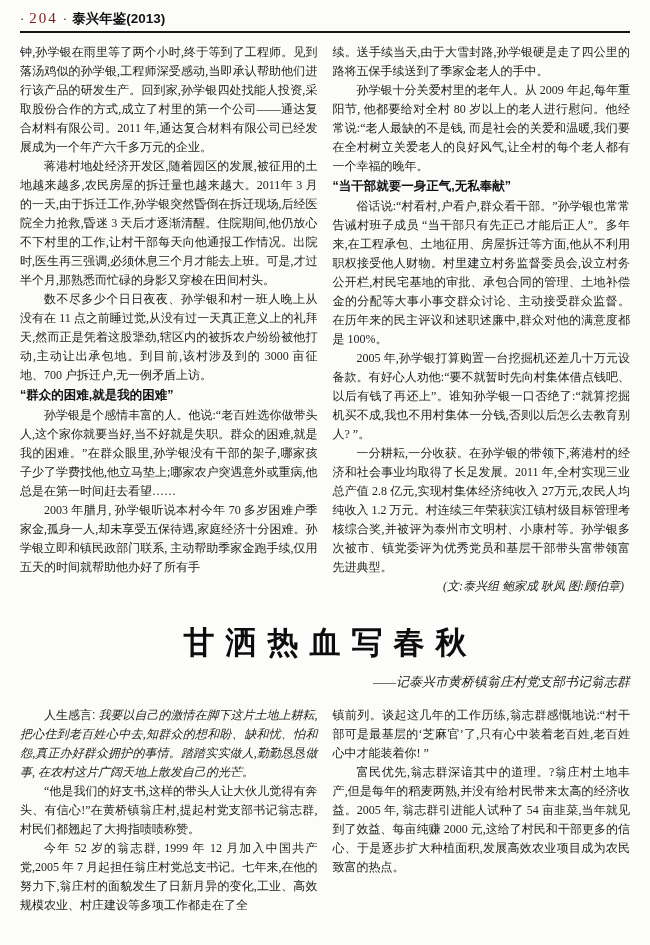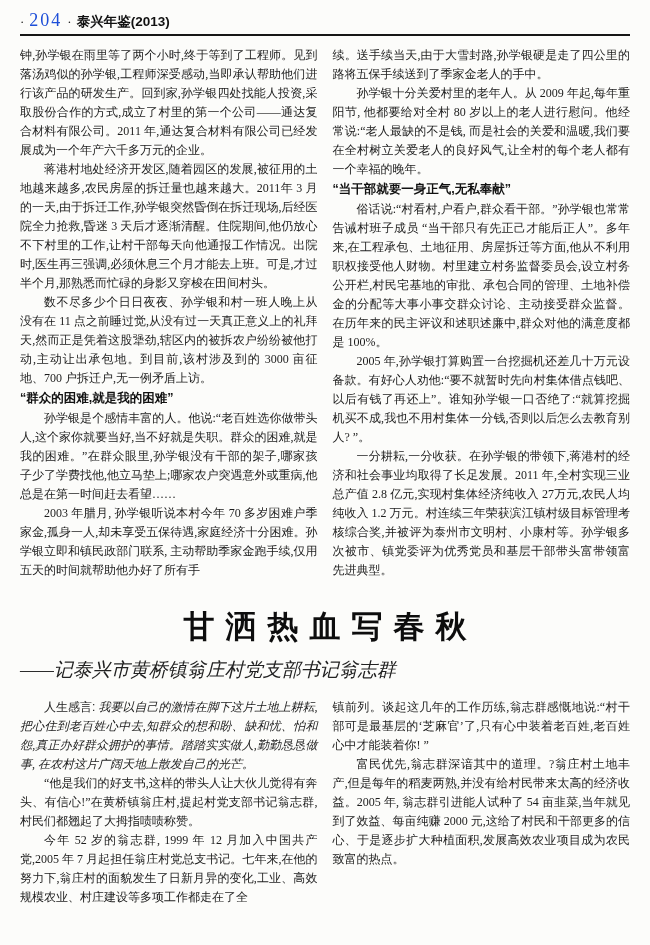--- a/index.html
+++ b/index.html
@@ -9,21 +9,21 @@
     margin:0 auto;
     background:#fcfcfa;
     box-sizing:border-box;
     padding:8px 20px 0 20px;
     overflow:hidden;
     font-family:"Liberation Serif","DejaVu Serif",serif;
     color:#1c1c1c;
   }
   .header-row{display:flex;align-items:baseline;gap:5px;font-size:13px;padding-top:2px;}
   .dot{font-size:13px;color:#222;}
-  .page-num{font-size:18px;letter-spacing:2px;color:#1d4ed8;}
+  .page-num{font-size:15px;letter-spacing:2px;color:#7f1d1d;}
   .book-title{font-weight:700;font-family:"Liberation Sans","DejaVu Sans",sans-serif;font-size:13.5px;color:#111;}
   .header-rule{border-bottom:2.5px solid #161616;margin-top:3px;margin-bottom:10px;}
 
   .cols{display:flex;gap:15px;}
   .col{width:298px;font-size:12px;line-height:19px;text-align:justify;}
   .col p{margin:0;text-indent:2em;}
   .col p.cont{text-indent:0;}
   .subhead{
     text-align:left;font-weight:700;text-indent:0 !important;
     font-family:"Liberation Sans","DejaVu Sans",sans-serif;
@@ -31,21 +31,21 @@
   }
   .byline{text-align:right;font-style:italic;padding-right:6px;}
 
   .art2-title{
     text-align:center;font-weight:700;
     font-family:"Liberation Sans","DejaVu Sans",sans-serif;
     font-size:31px;letter-spacing:11px;padding-left:11px;
     margin-top:26px;color:#0d0d0d;
   }
   .art2-subtitle{
-    text-align:left;font-style:italic;font-size:19px;
+    text-align:right;font-style:italic;font-size:13px;
     margin-top:9px;margin-bottom:15px;color:#222;
   }
   .kai{font-style:italic;}
   .label-bold{
     font-weight:400;font-style:normal;
     font-family:"Liberation Sans","DejaVu Sans",sans-serif;
   }
 </style>
 </head>
 <body>
@@ -69,20 +69,21 @@
       <p>孙学银是个感情丰富的人。他说:“老百姓选你做带头人,这个家你就要当好,当不好就是失职。群众的困难,就是我的困难。”在群众眼里,孙学银没有干部的架子,哪家孩子少了学费找他,他立马垫上;哪家农户突遇意外或重病,他总是在第一时间赶去看望……</p>
       <p>2003 年腊月, 孙学银听说本村今年 70 多岁困难户季家金,孤身一人,却未享受五保待遇,家庭经济十分困难。孙学银立即和镇民政部门联系, 主动帮助季家金跑手续,仅用五天的时间就帮助他办好了所有手</p>
     </div>
     <div class="col">
       <p class="cont">续。送手续当天,由于大雪封路,孙学银硬是走了四公里的路将五保手续送到了季家金老人的手中。</p>
       <p>孙学银十分关爱村里的老年人。从 2009 年起,每年重阳节, 他都要给对全村 80 岁以上的老人进行慰问。他经常说:“老人最缺的不是钱, 而是社会的关爱和温暖,我们要在全村树立关爱老人的良好风气,让全村的每个老人都有一个幸福的晚年。</p>
       <p class="subhead">“当干部就要一身正气,无私奉献”</p>
       <p>俗话说:“村看村,户看户,群众看干部。”孙学银也常常告诫村班子成员 “当干部只有先正己才能后正人”。多年来,在工程承包、土地征用、房屋拆迁等方面,他从不利用职权接受他人财物。村里建立村务监督委员会,设立村务公开栏,村民宅基地的审批、承包合同的管理、土地补偿金的分配等大事小事交群众讨论、主动接受群众监督。在历年来的民主评议和述职述廉中,群众对他的满意度都是 100%。</p>
       <p>2005 年,孙学银打算购置一台挖掘机还差几十万元设备款。有好心人劝他:“要不就暂时先向村集体借点钱吧、以后有钱了再还上”。谁知孙学银一口否绝了:“就算挖掘机买不成,我也不用村集体一分钱,否则以后怎么去教育别人? ”。</p>
       <p>一分耕耘,一分收获。在孙学银的带领下,蒋港村的经济和社会事业均取得了长足发展。2011 年,全村实现三业总产值 2.8 亿元,实现村集体经济纯收入 27万元,农民人均纯收入 1.2 万元。村连续三年荣获滨江镇村级目标管理考核综合奖,并被评为泰州市文明村、小康村等。孙学银多次被市、镇党委评为优秀党员和基层干部带头富带领富先进典型。</p>
+      <p class="byline cont">(文:泰兴组  鲍家成 耿凤  图:顾伯章)</p>
     </div>
   </div>
 
   <div class="art2-title">甘洒热血写春秋</div>
   <div class="art2-subtitle">——记泰兴市黄桥镇翁庄村党支部书记翁志群</div>
 
   <div class="cols">
     <div class="col">
       <p class="kai"><span class="label-bold">人生感言:</span><span> 我要以自己的激情在脚下这片土地上耕耘,把心住到老百姓心中去,知群众的想和盼、缺和忧、怕和怨,真正办好群众拥护的事情。踏踏实实做人,勤勤恳恳做事, 在农村这片广阔天地上散发自己的光芒。</span></p>
       <p>“他是我们的好支书,这样的带头人让大伙儿觉得有奔头、有信心!”在黄桥镇翁庄村,提起村党支部书记翁志群,村民们都翘起了大拇指啧啧称赞。</p>

